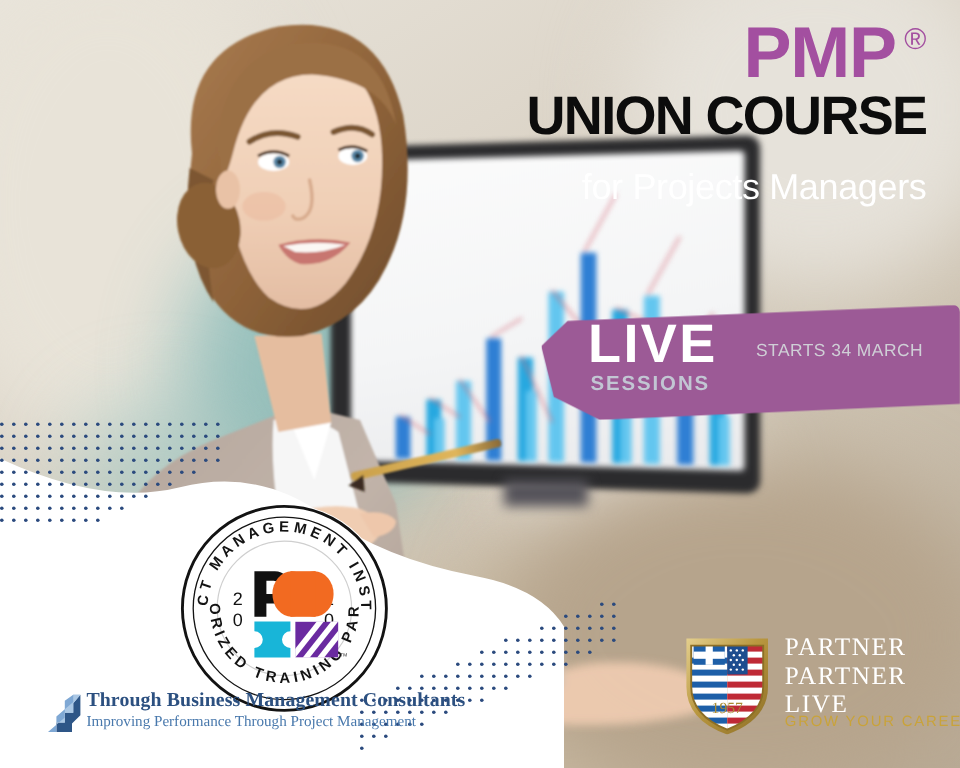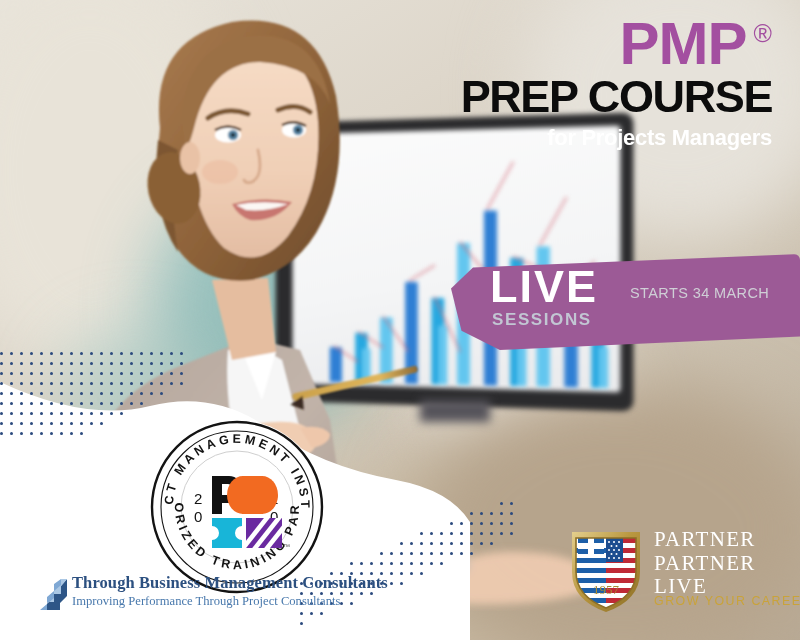--- a/index.html
+++ b/index.html
@@ -65,21 +65,21 @@
     font-size:26px;font-weight:bold;letter-spacing:.4px;line-height:1;white-space:nowrap;
   }
 
   
   .headline{position:absolute;right:28px;top:14px;text-align:right;}
   .pmp-row{display:flex;align-items:center;justify-content:flex-end;line-height:1;}
   .pmp{color:#a34fa0;font-size:60px;font-weight:bold;letter-spacing:-1px;}
   .reg{color:#a34fa0;font-size:25px;margin-left:7px;position:relative;top:-11px;}
   .cert{color:#0c0c0c;font-size:45px;font-weight:bold;line-height:1.03;letter-spacing:-1.4px;margin-top:4px;}
   .prep{color:#0c0c0c;font-size:45px;font-weight:bold;line-height:1.03;letter-spacing:-1.4px;}
-  .sub{color:#ffffff;font-size:22px;font-weight:700;line-height:1.1;margin-top:6px;letter-spacing:-.3px;}
+  .sub{color:#ffffff;font-size:30px;font-weight:400;line-height:1.1;margin-top:20px;letter-spacing:-.3px;}
 
   
   .swoosh{position:absolute;left:0;bottom:0;width:470px;height:330px;}
 
   
   .dots{position:absolute;}
   .dots i{position:absolute;width:3px;height:3px;border-radius:50%;background:#2b4a7e;}
 
   
   .seal{position:absolute;left:148px;top:418px;width:178px;height:178px;}
@@ -519,21 +519,21 @@
     </g>
   </svg>
 
   <div class="gbmc">
     <svg width="30" height="40" viewBox="0 0 30 40" style="position:absolute;left:0;top:2px;">
       <polygon points="2,36 9,36 9,28 16,28 16,20 23,20 23,12 29,5 29,22 22,29 22,36 2,36" fill="#2e5687"></polygon>
       <polygon points="2,36 9,30 9,23 16,17 16,10 23,5 29,5 23,12 23,20 16,20 16,28 9,28 9,36" fill="#7fa8d4"></polygon>
       <polygon points="9,30 16,24 16,17 23,11 23,5 29,5 23,12 23,20 16,20 16,28 9,28" fill="#b7cfe8" opacity=".8"></polygon>
     </svg>
     <div class="gbmc-title">Through Business Management Consultants</div>
-    <div class="gbmc-tag">Improving Performance Through Project Consultants</div>
+    <div class="gbmc-tag">Improving Performance Through Project Management</div>
   </div>
 
   <div class="hau">
     <svg width="76" height="84" viewBox="0 0 76 84" style="position:absolute;left:0;top:2px;">
       <defs>
         <clipPath id="shClip">
           <path d="M8 10 L68 10 L68 44 Q68 68 38 80 Q8 68 8 44 Z"></path>
         </clipPath>
         <linearGradient id="gold" x1="0" y1="0" x2="1" y2="1">
           <stop offset="0%" stop-color="#e4cf8d"></stop>
@@ -591,21 +591,21 @@
       <div>LIVE</div>
     </div>
     <div class="hau-tag">GROW YOUR CAREER</div>
   </div>
 
   <div class="headline">
     <div class="pmp-row">
       <span class="pmp">PMP</span>
       <span class="reg">®</span>
     </div>
-    <div class="prep">PREP COURSE</div>
+    <div class="prep">UNION COURSE</div>
     <div class="sub">for Projects Managers</div>
   </div>
 
   <div class="badge">
     <div class="badge-inner">
       <div class="live">LIVE</div>
       <div class="sessions">SESSIONS</div>
       <div class="starts">STARTS 34 MARCH</div>
     </div>
   </div>

